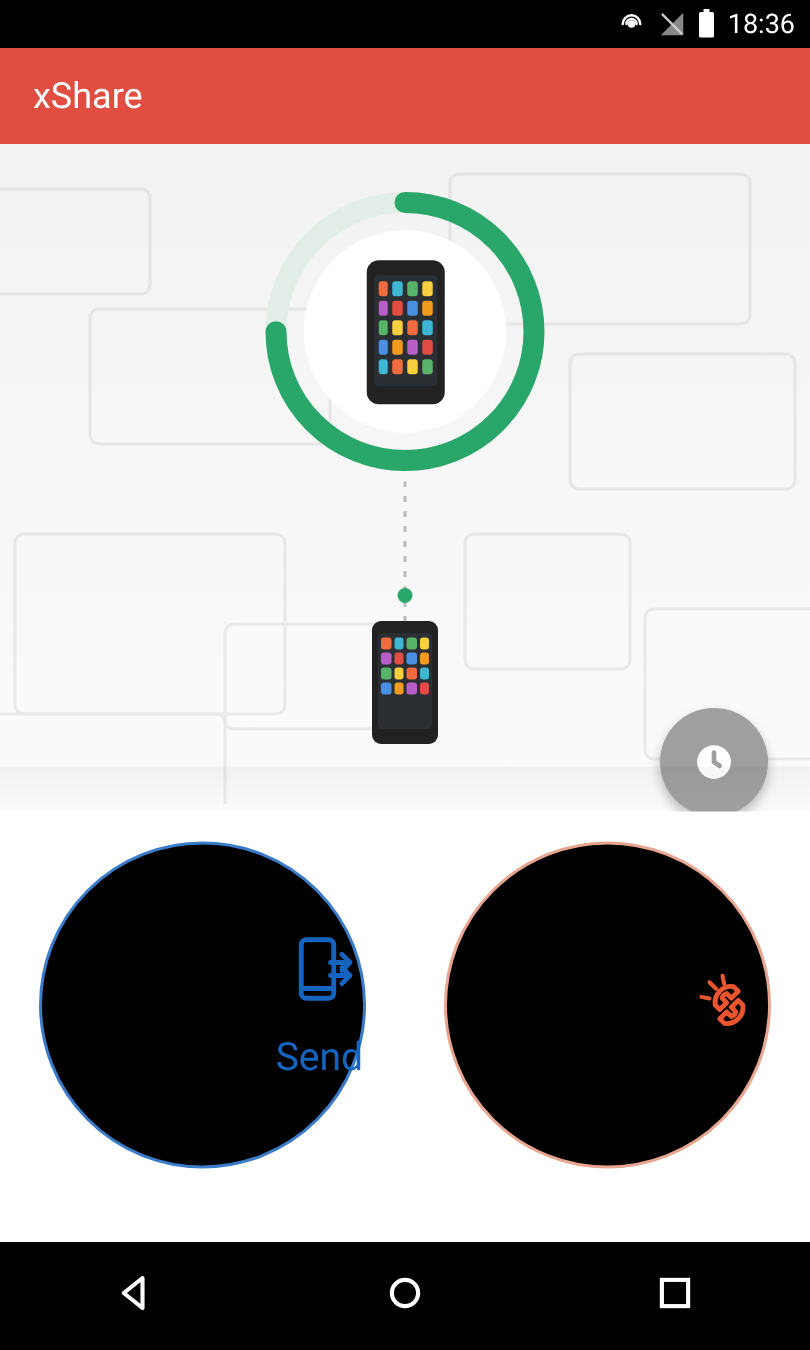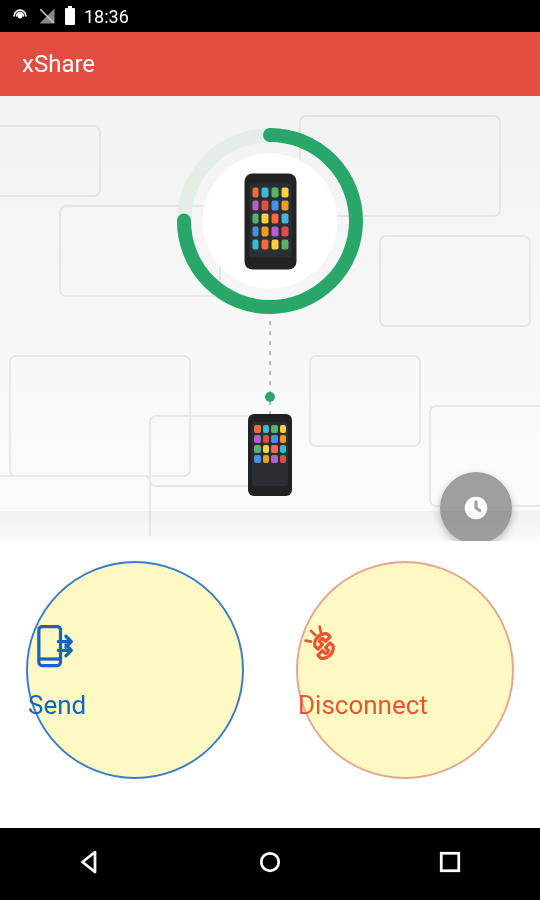--- a/index.html
+++ b/index.html
@@ -1,20 +1,20 @@
 <!DOCTYPE html>
 <html><head>
 <meta charset="utf-8">
 <style>
 * { margin: 0; padding: 0; box-sizing: border-box; }
 html, body { width: 540px; height: 900px; font-family: Roboto, Arial, sans-serif; overflow: hidden; }
 body { background: #fff; display: flex; flex-direction: column; }
 
 
-.status-bar { height: 32px; background: #000; color: #fff; display: flex; align-items: center; padding: 0 10px; gap: 8px; font-size: 18px; }
+.status-bar { height: 32px; background: #000; color: #fff; display: flex; align-items: center; justify-content: flex-end; padding: 0 10px; gap: 8px; font-size: 18px; }
 .status-bar .icon { display: inline-flex; align-items: center; }
 
 
 .action-bar { height: 64px; background: #e14d41; color: #ffffff; display: flex; align-items: center; padding: 0 22px; font-size: 24px; }
 .action-bar .title { font-weight: 400; }
 
 
 .stage { flex: 1; position: relative; overflow: hidden; background: linear-gradient(to bottom, #f2f2f2 0%, #fafafa 50%, #fdfdfd 100%); }
 .bg-grid { position: absolute; inset: 0; opacity: 0.18; }
 .bg-grid rect { fill: none; stroke: #9e9e9e; stroke-width: 2; rx: 6; }
@@ -37,21 +37,21 @@
 .device-small .phone::before { top: 8px; bottom: 10px; left:4px; right:4px; }
 .device-small .phone-grid { top:11px; bottom:13px; left:6px; right:6px; grid-auto-rows:8px; gap:2px; }
 
 .fab { position: absolute; right: 28px; top: 376px; width: 72px; height: 72px; border-radius: 50%; background: #9f9f9f; display: flex; align-items: center; justify-content: center; box-shadow: 0 4px 8px rgba(0,0,0,0.25); }
 .fab svg { width: 30px; height: 30px; fill: #fff; }
 
 .divider-fade { position: absolute; left:0; right:0; top:415px; height:30px; background: linear-gradient(to bottom, rgba(0,0,0,0.04), transparent); }
 
 
 .buttons { position: absolute; left:0; right:0; bottom:0; top:445px; background:#fff; display:flex; align-items:flex-start; justify-content:space-around; padding-top:20px; }
-.circle-btn { width: 218px; height: 218px; border-radius: 50%; background: #fef9c3; border: 2px solid; display: flex; flex-direction: column; align-items: flex-start; justify-content: center; gap: 18px; font-size: 26px; }
+.circle-btn { width: 218px; height: 218px; border-radius: 50%; background: #000000; border: 2px solid; display: flex; flex-direction: column; align-items: flex-end; justify-content: center; gap: 18px; font-size: 26px; }
 .circle-btn.send { border-color: #3b7cca; color: #1565c0; }
 .circle-btn.disconnect { border-color: #e8a58f; color: #e8552e; }
 .circle-btn svg { width: 52px; height: 52px; }
 
 
 .nav-bar { height: 72px; background: #000; display: flex; align-items: center; justify-content: space-around; }
 .nav-bar svg { width: 30px; height: 30px; fill: none; stroke: #fff; stroke-width: 2.2; }
 </style>
 </head>
 <body>
@@ -175,21 +175,20 @@
       <span>Send</span>
     </div>
     <div class="circle-btn disconnect">
       <svg viewBox="0 0 48 48">
         <path d="M18 30 a10 10 0 0 1 0 -16 l4 0 l0 6 l-4 0 a4 4 0 0 0 0 4 l4 0 l0 6 z" fill="none" stroke="#e8552e" stroke-width="3" stroke-linejoin="round" transform="rotate(45 24 24)"></path>
         <path d="M30 18 a10 10 0 0 1 0 16 l-4 0 l0 -6 l4 0 a4 4 0 0 0 0 -4 l-4 0 l0 -6 z" fill="none" stroke="#e8552e" stroke-width="3" stroke-linejoin="round" transform="rotate(45 24 24)"></path>
         <line x1="12" y1="10" x2="16" y2="14" stroke="#e8552e" stroke-width="2.5" stroke-linecap="round"></line>
         <line x1="20" y1="6" x2="21" y2="11" stroke="#e8552e" stroke-width="2.5" stroke-linecap="round"></line>
         <line x1="7" y1="19" x2="12" y2="20" stroke="#e8552e" stroke-width="2.5" stroke-linecap="round"></line>
       </svg>
-      <span>Disconnect</span>
     </div>
   </div>
 
 </div>
 
 <div class="nav-bar">
   <div>
     <svg viewBox="0 0 24 24">
         <path d="M16 4 L6 12 L16 20 Z" stroke-linejoin="round"></path>
       </svg>

